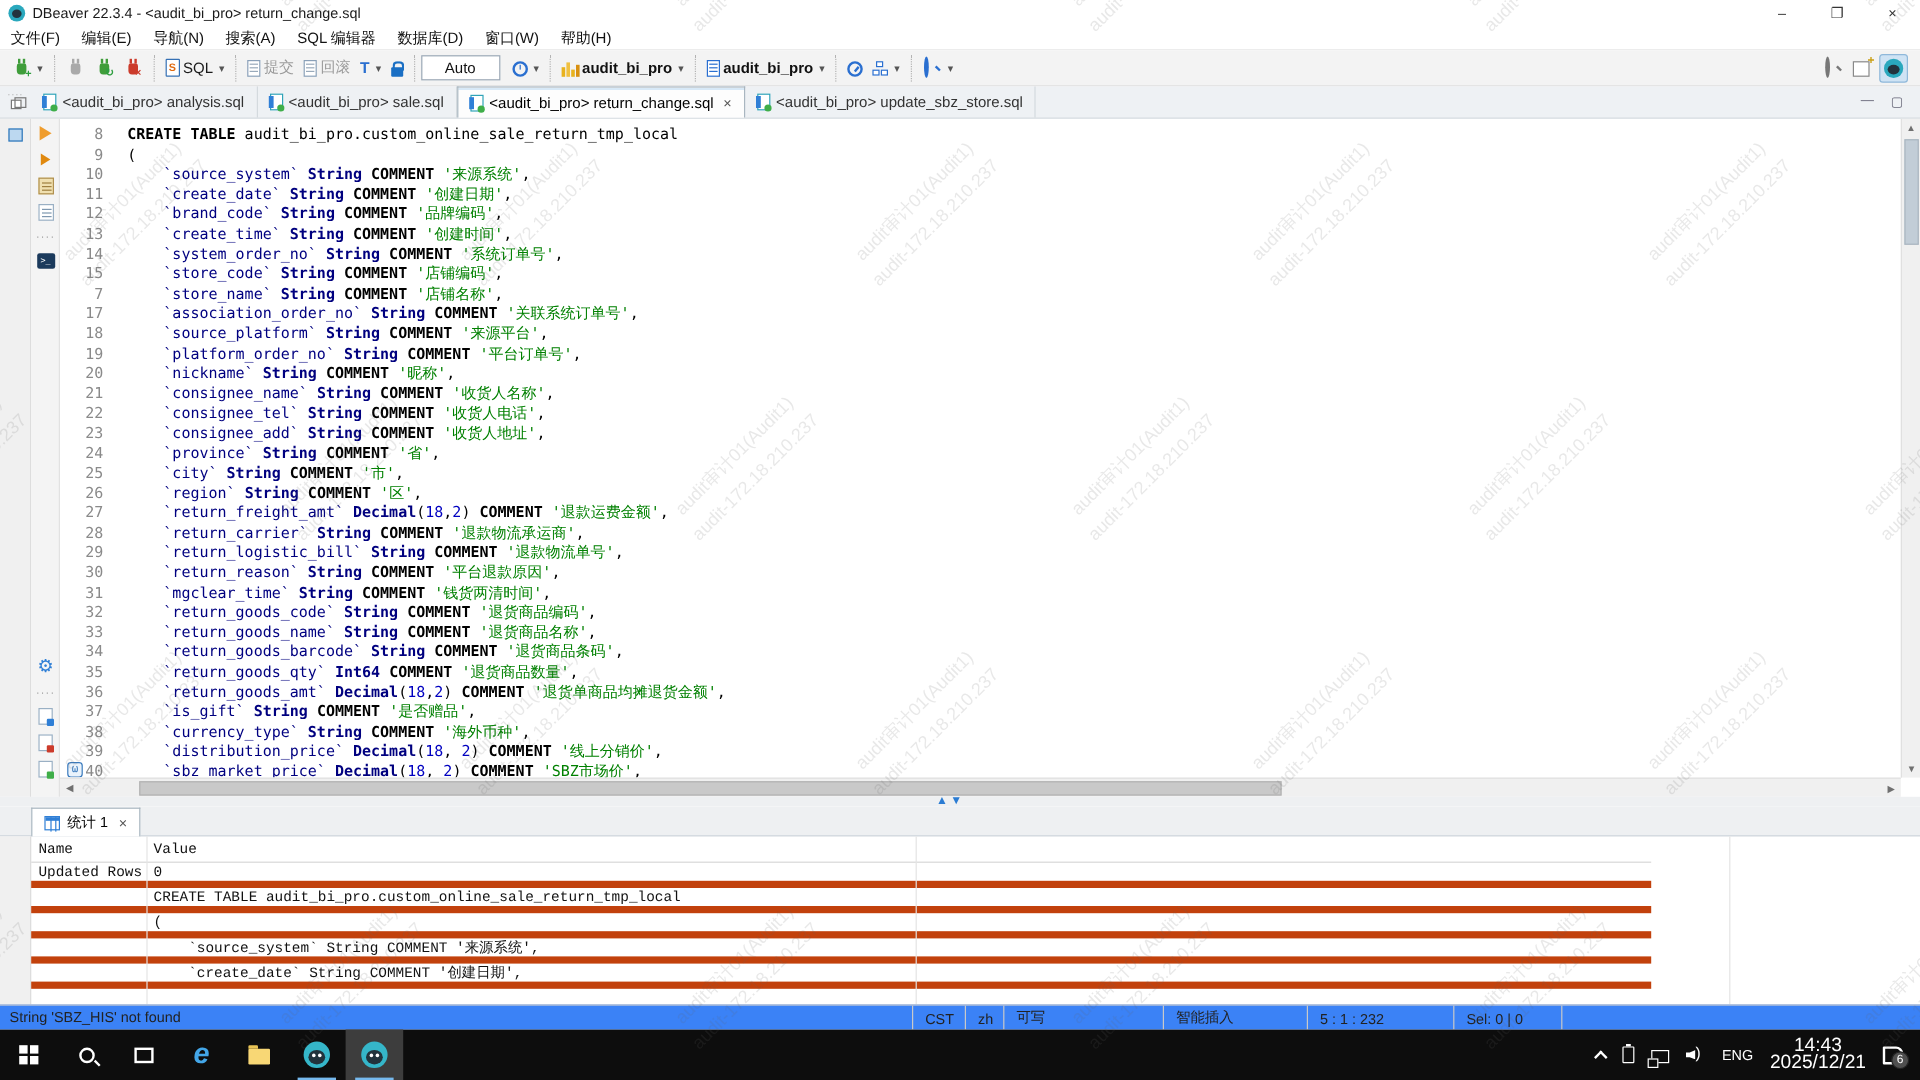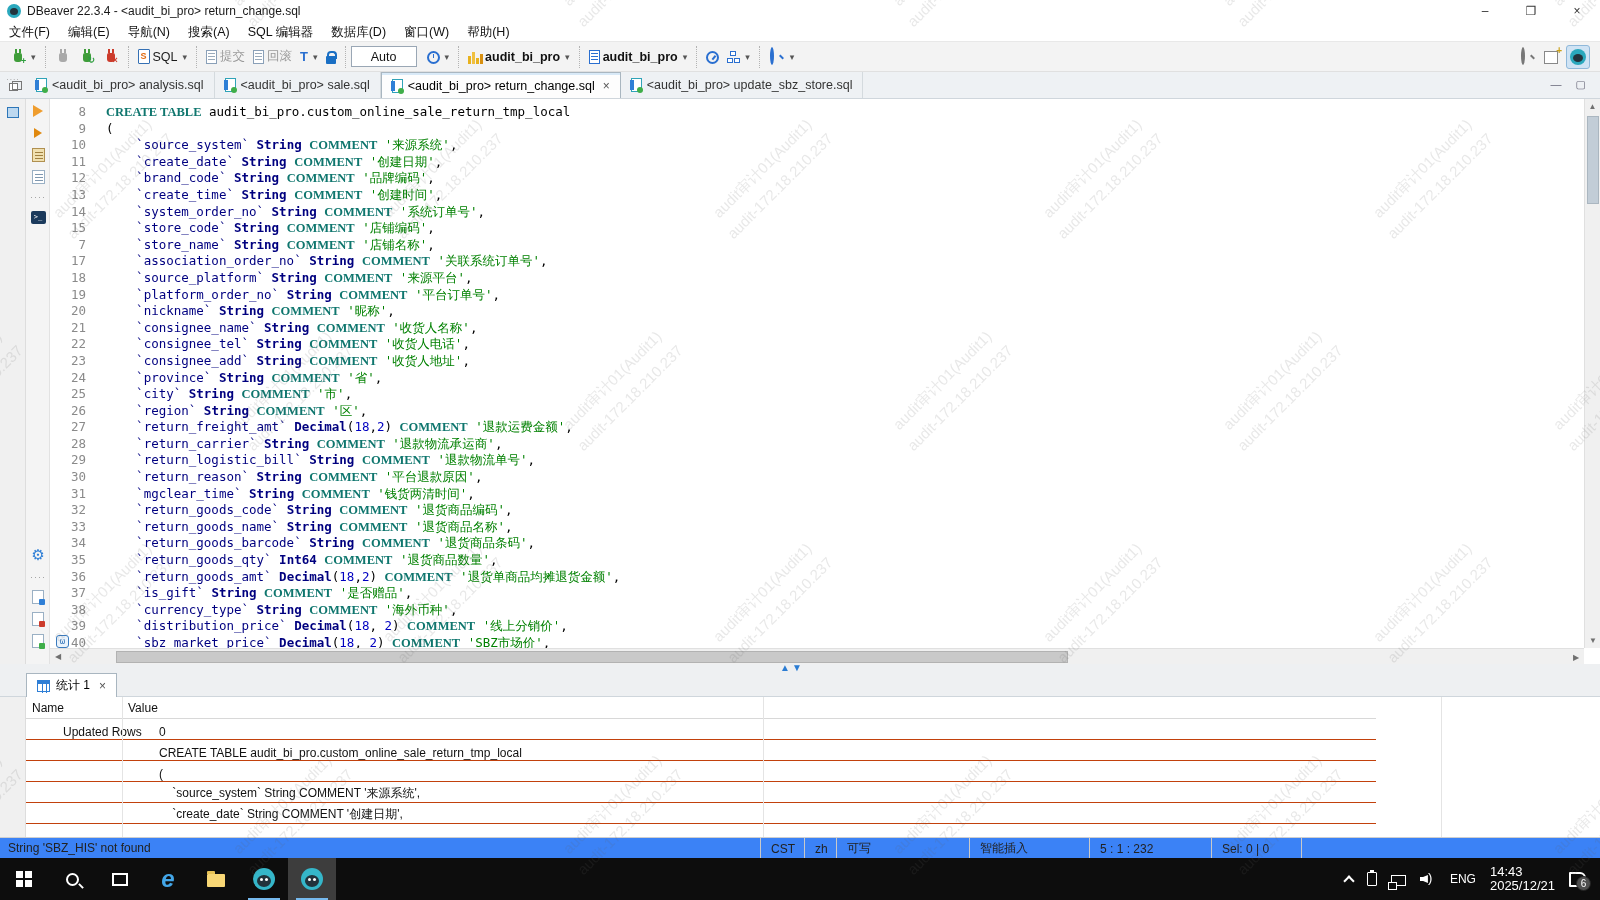--- a/index.html
+++ b/index.html
@@ -88,21 +88,21 @@
   .i-console{width:15px;height:13px;background:#1b3a5c;border-radius:2px;color:#fff;font-size:7px;font-family:"DejaVu Sans Mono",monospace;display:flex;align-items:center;justify-content:center;}
   .gear{color:#2f7fd6;font-size:15px;}
   .dots-v{color:#9a9a9a;font-size:9px;letter-spacing:1px;}
   .i-doc2{width:12px;height:14px;background:#fff;border:1px solid #9ab0c4;position:relative;}
   .i-doc2 b{position:absolute;right:-2px;bottom:-2px;width:6px;height:6px;border-radius:1px;}
 
   .editor{position:absolute;left:50px;top:0;width:1534px;height:549px;overflow:hidden;padding-top:5px;}
   .cl{display:flex;height:16.6px;font-family:"DejaVu Sans Mono",monospace;font-size:12.5px;white-space:pre;}
   .cl .ln{width:46px;text-align:right;padding-right:10px;color:#8a8a8a;flex:none;}
   .cl .code{padding-left:10px;}
-  .kw{color:#0f766e;font-weight:bold;font-family:Liberation Serif, serif;}
+  .kw{color:#000000;font-weight:bold;}
   .type{color:#00007f;font-weight:bold;}
   .ident{color:#000080;}
   .str{color:#008000;}
   .num{color:#0000c0;}
   .plain{color:#000;}
   .stmt-marker{position:absolute;left:6px;width:13px;height:13px;border:1px solid #3a7abd;border-radius:3px;background:#eaf3fc;color:#3a7abd;font-size:9px;line-height:11px;text-align:center;}
 
   .vscroll{position:absolute;right:0;top:0;width:16px;height:549px;background:#f0f0f0;border-left:1px solid #e0e0e0;}
   .vs-arrow{height:15px;display:flex;align-items:center;justify-content:center;font-size:8px;color:#707070;}
   .vs-thumb{position:absolute;left:2px;top:17px;width:12px;height:88px;background:#c2cdd7;border:1px solid #aab6c0;}
@@ -116,25 +116,25 @@
   .sash{position:absolute;left:0;top:664px;width:1600px;height:8px;background:#eef0f2;}
   .sash-tris{position:absolute;left:780px;top:-2px;color:#2b7cd3;font-size:10px;letter-spacing:2px;}
 
   
   .bottom{position:absolute;left:0;top:672px;width:1376px;height:165px;background:#fff;}
   .bp-tabrow{position:absolute;left:0;top:0;width:1600px;height:25px;background:#eef0f2;border-bottom:1px solid #cfd6dc;}
   .bp-tab{position:absolute;left:26px;top:1px;height:24px;background:#fff;border:1px solid #a9b6c0;border-bottom:none;display:flex;align-items:center;gap:6px;padding:0 10px;font-size:12px;color:#000;}
   .i-grid{width:13px;height:12px;border:1px solid #2f7fd6;background:linear-gradient(#2f7fd6,#2f7fd6) 0 0/13px 3px no-repeat,#fff;position:relative;}
   .i-grid i{position:absolute;left:4px;top:0;width:1px;height:12px;background:#2f7fd6;box-shadow:4px 0 0 #2f7fd6;}
   .bp-strip{position:absolute;left:0;top:25px;width:26px;height:140px;background:#f0f0f0;border-right:1px solid #ddd;}
-  .res-table{position:absolute;left:26px;top:25px;right:0;bottom:0;font-size:12px;color:#111;}
+  .res-table{position:absolute;left:26px;top:25px;right:0;bottom:0;font-size:12px;color:#111;font-family:Liberation Mono, monospace;}
   .res-header{height:22px;display:flex;align-items:center;border-bottom:1px solid #d8d8d8;}
   .res-header .c1{width:96px;padding-left:6px;}
   .res-header .c2{padding-left:6px;}
-  .res-row{height:21px;display:flex;align-items:flex-end;border-bottom:1px solid #c2410c;white-space:pre;padding-left:31px;}
+  .res-row{height:21px;display:flex;align-items:center;border-bottom:6px solid #c2410c;white-space:pre;}
   .res-row .c1{width:96px;padding-left:6px;flex:none;}
   .res-row .c2{padding-left:6px;}
   .grid-v{position:absolute;top:0;bottom:0;width:1px;background:#e4e4e4;}
 
   
   .statusbar{position:absolute;left:0;top:837px;width:1600px;height:21px;background:#3b82f6;border-top:1px solid #cfcfcf;font-size:12px;color:#222;}
   .sb-left{position:absolute;left:8px;top:3px;}
   .sb-right{position:absolute;left:760px;top:0;height:21px;display:flex;align-items:center;}
   .sb-item{height:21px;display:flex;align-items:center;padding:0 10px;border-left:1px solid #c9c9c9;}
   .sb-end{height:21px;border-left:1px solid #c9c9c9;width:6px;}
@@ -158,21 +158,21 @@
   .tray{position:absolute;right:0;top:858px;height:42px;display:flex;align-items:center;gap:14px;padding-right:14px;color:#fff;}
   .i-chev{width:8px;height:8px;border-left:2px solid #fff;border-top:2px solid #fff;transform:rotate(45deg);margin-top:3px;}
   .i-usb{width:10px;height:14px;border:1.5px solid #fff;border-radius:1px;position:relative;}
   .i-usb::before{content:"";position:absolute;left:2px;top:-3px;width:4px;height:2px;background:#fff;}
   .i-net{width:15px;height:11px;border:1.5px solid #fff;position:relative;margin-top:2px;}
   .i-net::after{content:"";position:absolute;left:-4px;top:6px;width:7px;height:6px;background:#0d0d0d;border:1.5px solid #fff;}
   .i-spk{position:relative;width:16px;height:14px;}
   .i-spk i{position:absolute;left:0;top:3px;width:8px;height:8px;background:#fff;clip-path:polygon(0 25%,40% 25%,100% 0,100% 100%,40% 75%,0 75%);}
   .i-spk::after{content:")";position:absolute;left:8px;top:-2px;color:#fff;font-size:13px;}
   .tk-lang{font-size:12px;}
-  .tk-clock{font-size:13px;line-height:14px;text-align:left;}
+  .tk-clock{font-size:16px;line-height:14px;text-align:center;}
   .i-notif{width:17px;height:15px;border:2px solid #fff;border-radius:1px 6px 1px 1px;position:relative;}
   .badge{position:absolute;right:-7px;bottom:-6px;width:15px;height:15px;border-radius:50%;background:#4f4f4f;border:1px solid #222;color:#fff;font-size:10px;display:flex;align-items:center;justify-content:center;}
 
   
   .wm-layer{position:absolute;left:0;top:0;width:1600px;height:900px;pointer-events:none;z-index:60;overflow:hidden;}
   .wm{position:absolute;transform:rotate(-45deg);color:rgba(100,100,100,0.15);font-size:15px;line-height:25px;white-space:nowrap;text-align:center;}
 </style>
 </head>
 <body>
 

